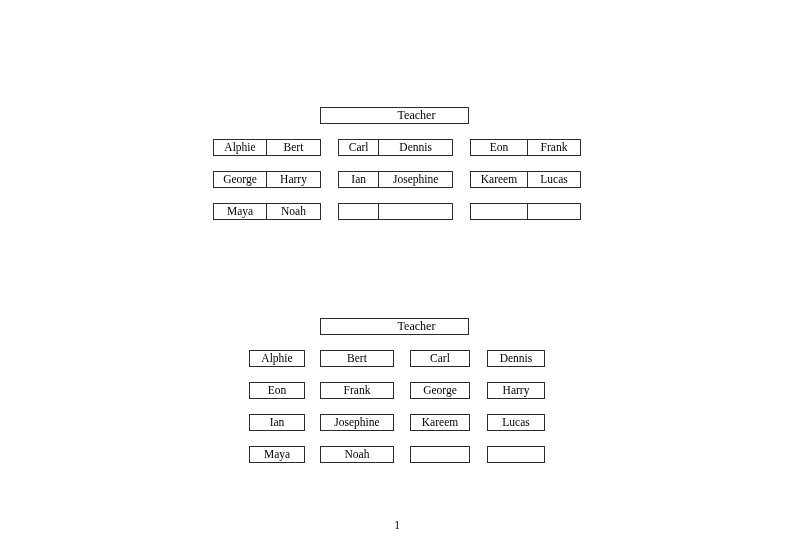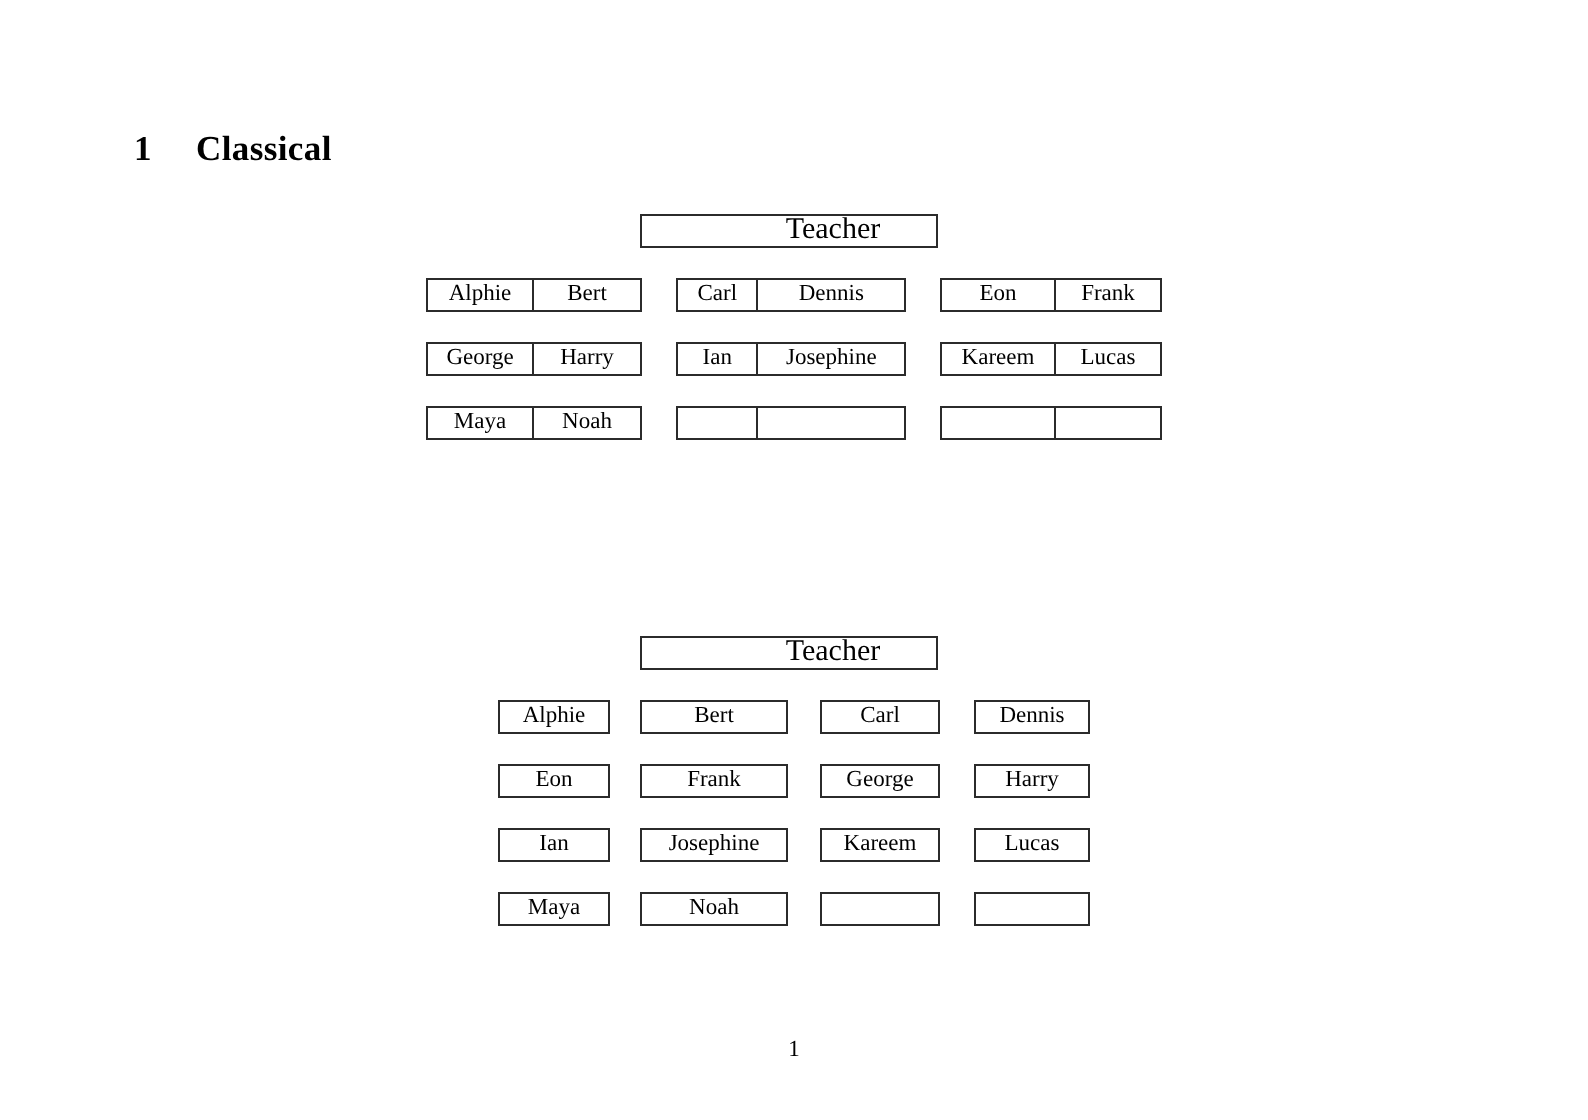--- a/index.html
+++ b/index.html
@@ -65,21 +65,21 @@
     border-left: 1px solid #2b2b2b;
   }
 
   
   .teacher-box {
     position: absolute;
     box-sizing: border-box;
     border: 1px solid #2b2b2b;
     background: #ffffff;
     height: 17px;
-    font-size: 15px;
+    font-size: 12px;
     line-height: 15px;
     text-align: center;
     white-space: nowrap;
     padding-left: 44px;
   }
 
   
   .single {
     position: absolute;
     box-sizing: border-box;
@@ -102,23 +102,20 @@
     text-align: center;
     font-size: 11.5px;
     font-family: "Liberation Serif", serif;
   }
 </style>
 </head>
 <body>
 
 <div class="page">
 
-  <div class="section-heading" id="heading-classical">
-    <span class="sec-num">1</span><span class="sec-title">Classical</span>
-  </div>
 
   <div class="teacher-box" style="left:320px; top:107px; width:149px;">Teacher</div>
 
   <div class="group" style="left:213px; top:139px; width:108px;">
     <div class="cell" style="width:53px;">Alphie</div>
     <div class="cell" style="width:55px;">Bert</div>
   </div>
   <div class="group" style="left:213px; top:171px; width:108px;">
     <div class="cell" style="width:53px;">George</div>
     <div class="cell" style="width:55px;">Harry</div>

